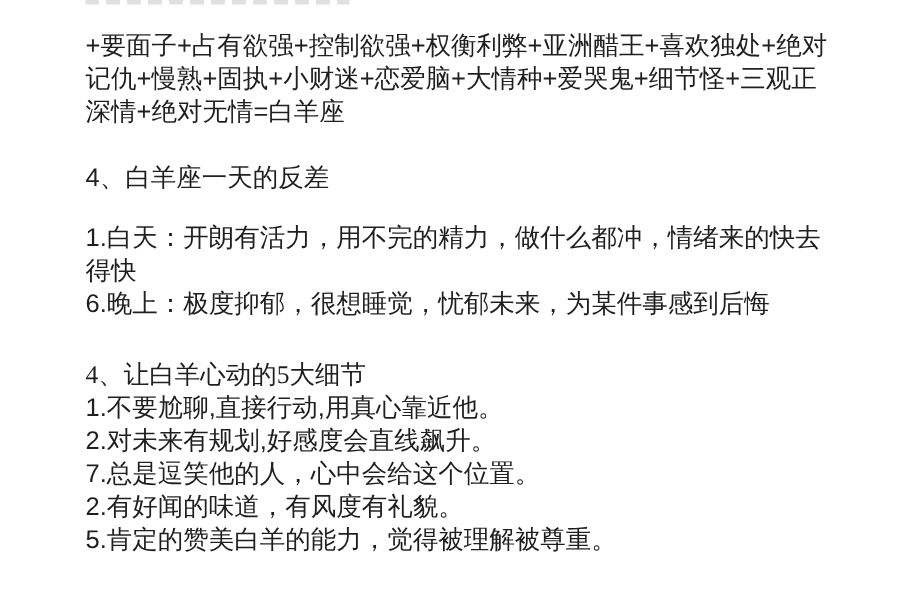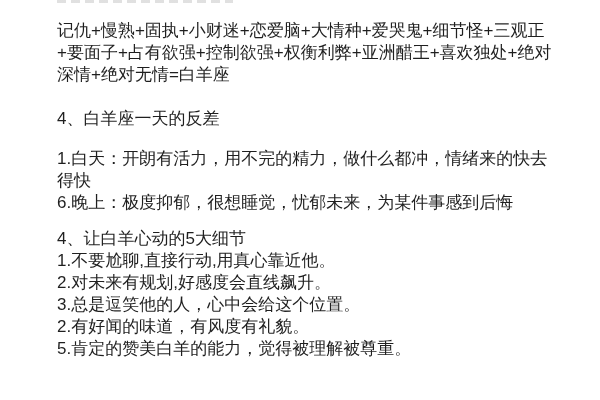--- a/index.html
+++ b/index.html
@@ -33,51 +33,51 @@
   }
   .textcol {
     position: absolute;
     left: 57px;
     right: 50px;
     top: 0;
   }
   .formula { margin-top: 20px; }
   .heading-3 { margin-top: 22px; }
   .para-3 { margin-top: 18px; }
-  .heading-4 { margin-top: 14px; }
+  .heading-4 { margin-top: 25px; font-family: Liberation Serif, serif; }
   .list-4 { }
   .line { white-space: nowrap; }
 </style>
 </head>
 <body>
 
 <div class="page">
 
   <div class="cutoff"></div>
 
   <div class="textcol">
 
     <div class="formula">
+      <div class="line">+要面子+占有欲强+控制欲强+权衡利弊+亚洲醋王+喜欢独处+绝对</div>
       <div class="line">记仇+慢熟+固执+小财迷+恋爱脑+大情种+爱哭鬼+细节怪+三观正</div>
-      <div class="line">+要面子+占有欲强+控制欲强+权衡利弊+亚洲醋王+喜欢独处+绝对</div>
       <div class="line">深情+绝对无情=白羊座</div>
     </div>
 
     <div class="heading-3">4、白羊座一天的反差</div>
 
     <div class="para-3">
       <div class="line">1.白天：开朗有活力，用不完的精力，做什么都冲，情绪来的快去</div>
       <div class="line">得快</div>
       <div class="line">6.晚上：极度抑郁，很想睡觉，忧郁未来，为某件事感到后悔</div>
     </div>
 
     <div class="heading-4">4、让白羊心动的5大细节</div>
 
     <div class="list-4">
       <div class="line">1.不要尬聊,直接行动,用真心靠近他。</div>
       <div class="line">2.对未来有规划,好感度会直线飙升。</div>
-      <div class="line">3.总是逗笑他的人，心中会给这个位置。</div>
+      <div class="line">7.总是逗笑他的人，心中会给这个位置。</div>
       <div class="line">2.有好闻的味道，有风度有礼貌。</div>
       <div class="line">5.肯定的赞美白羊的能力，觉得被理解被尊重。</div>
     </div>
 
   </div>
 </div>
 
 </body></html>

